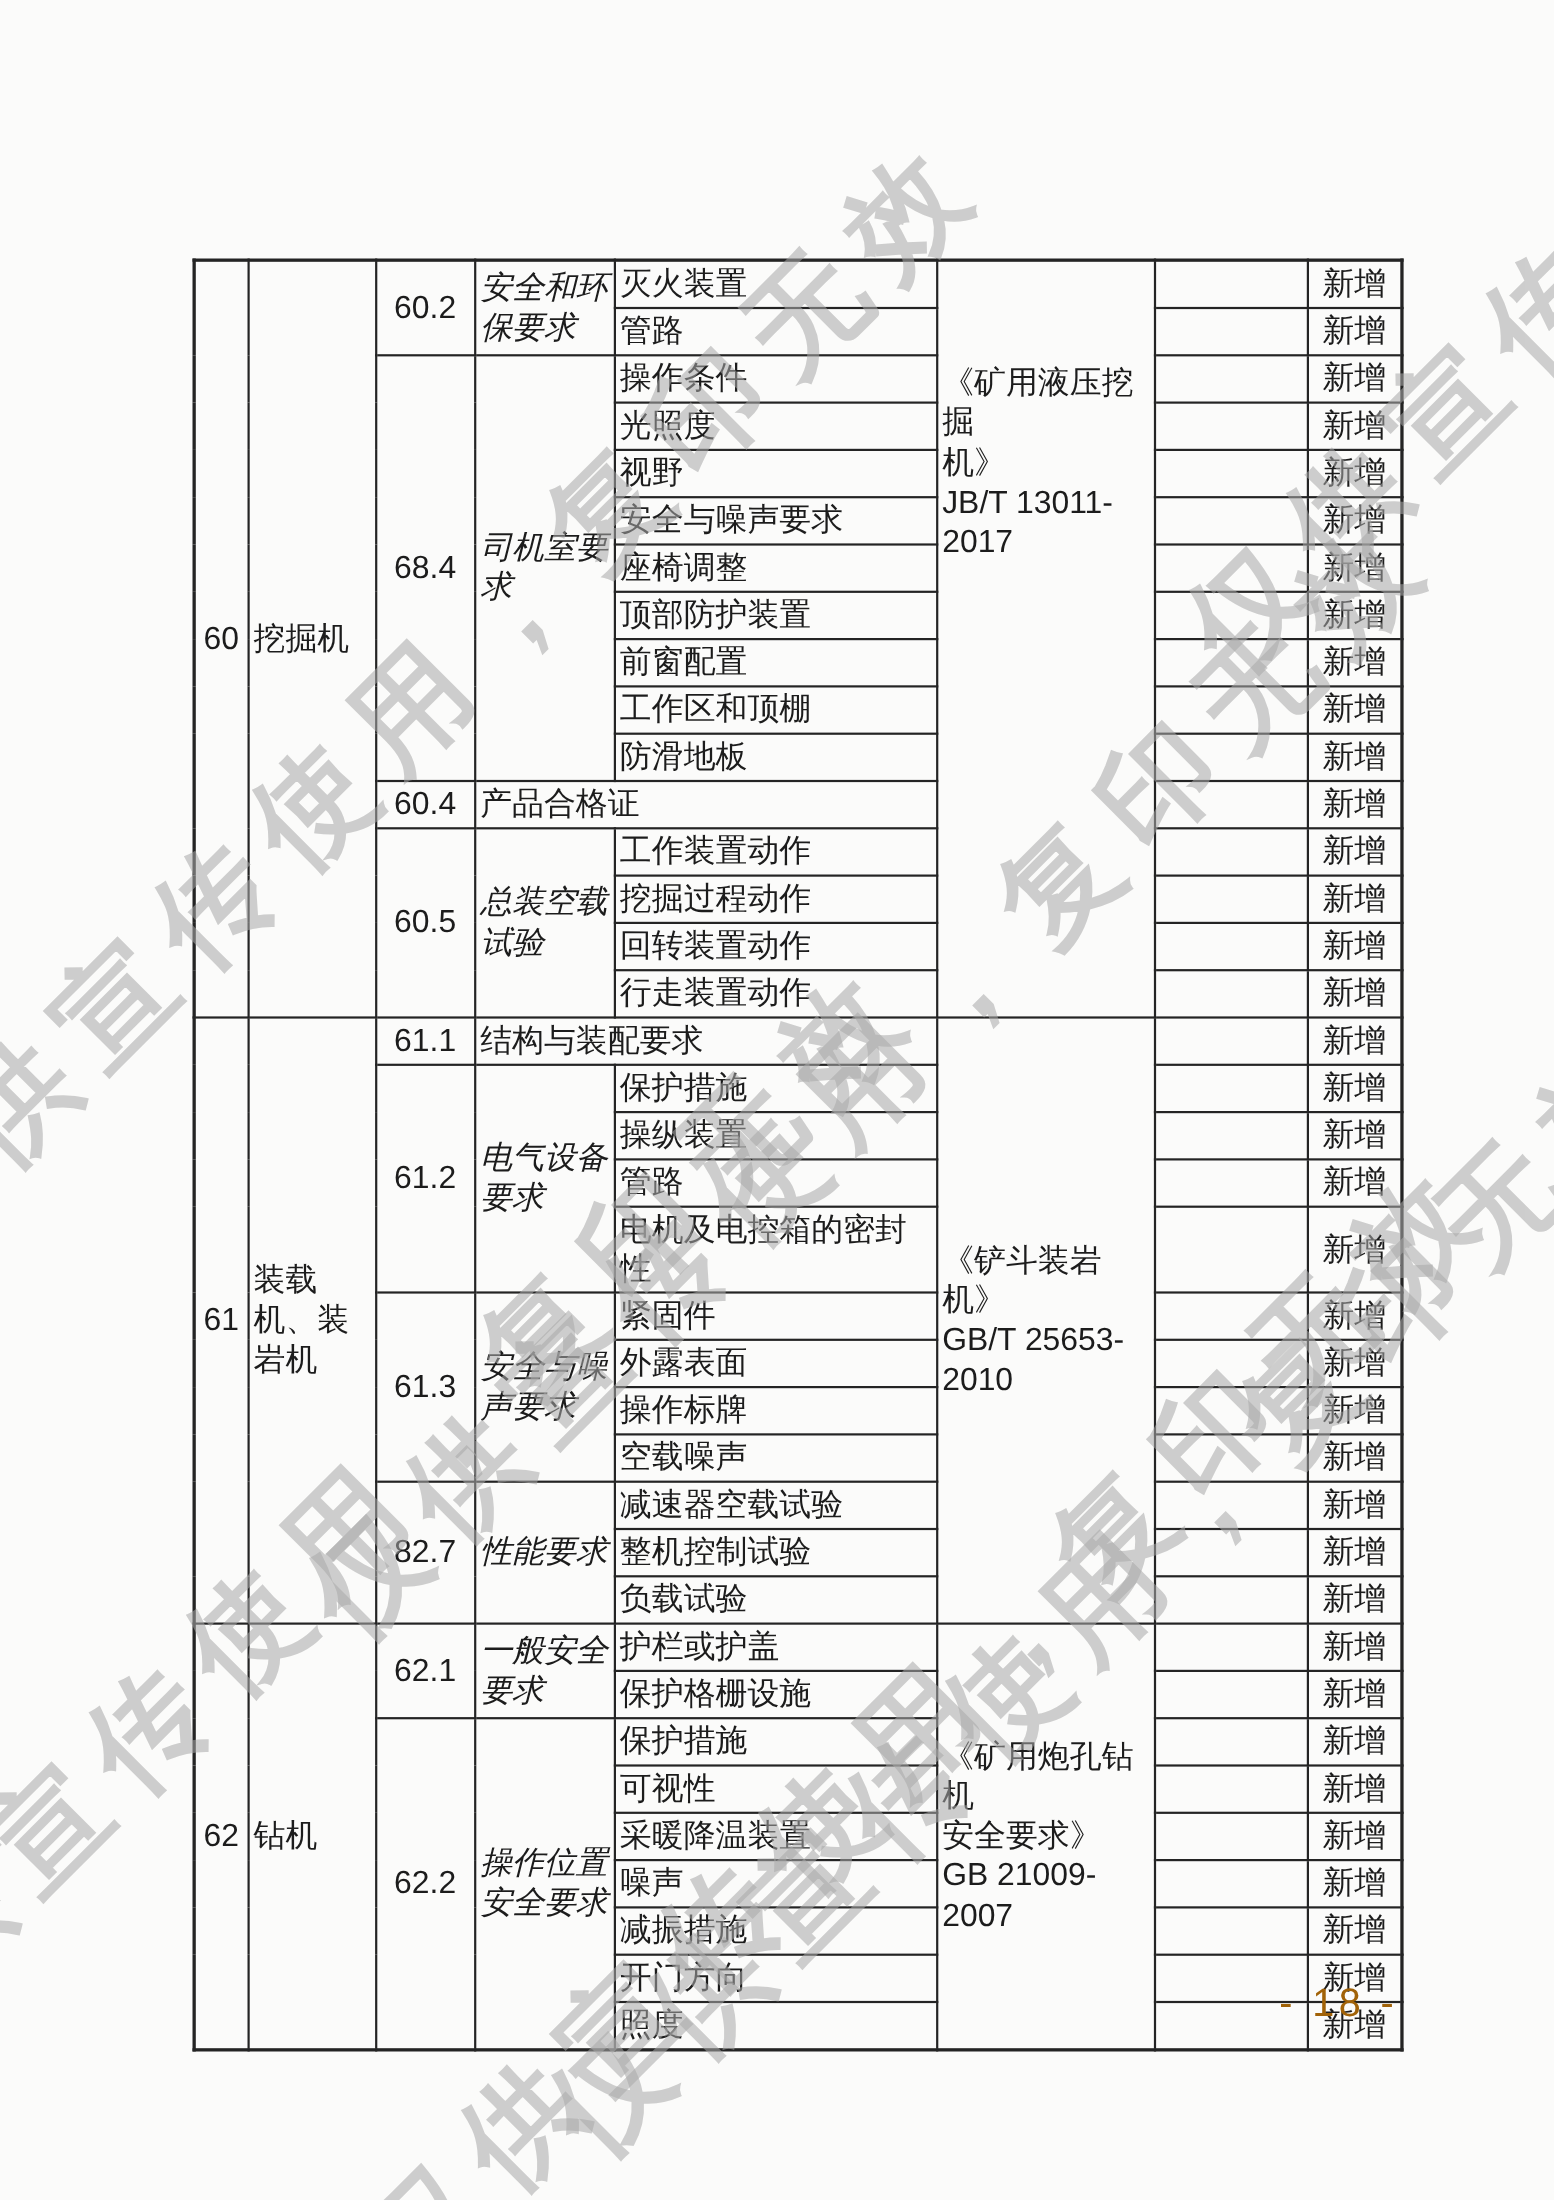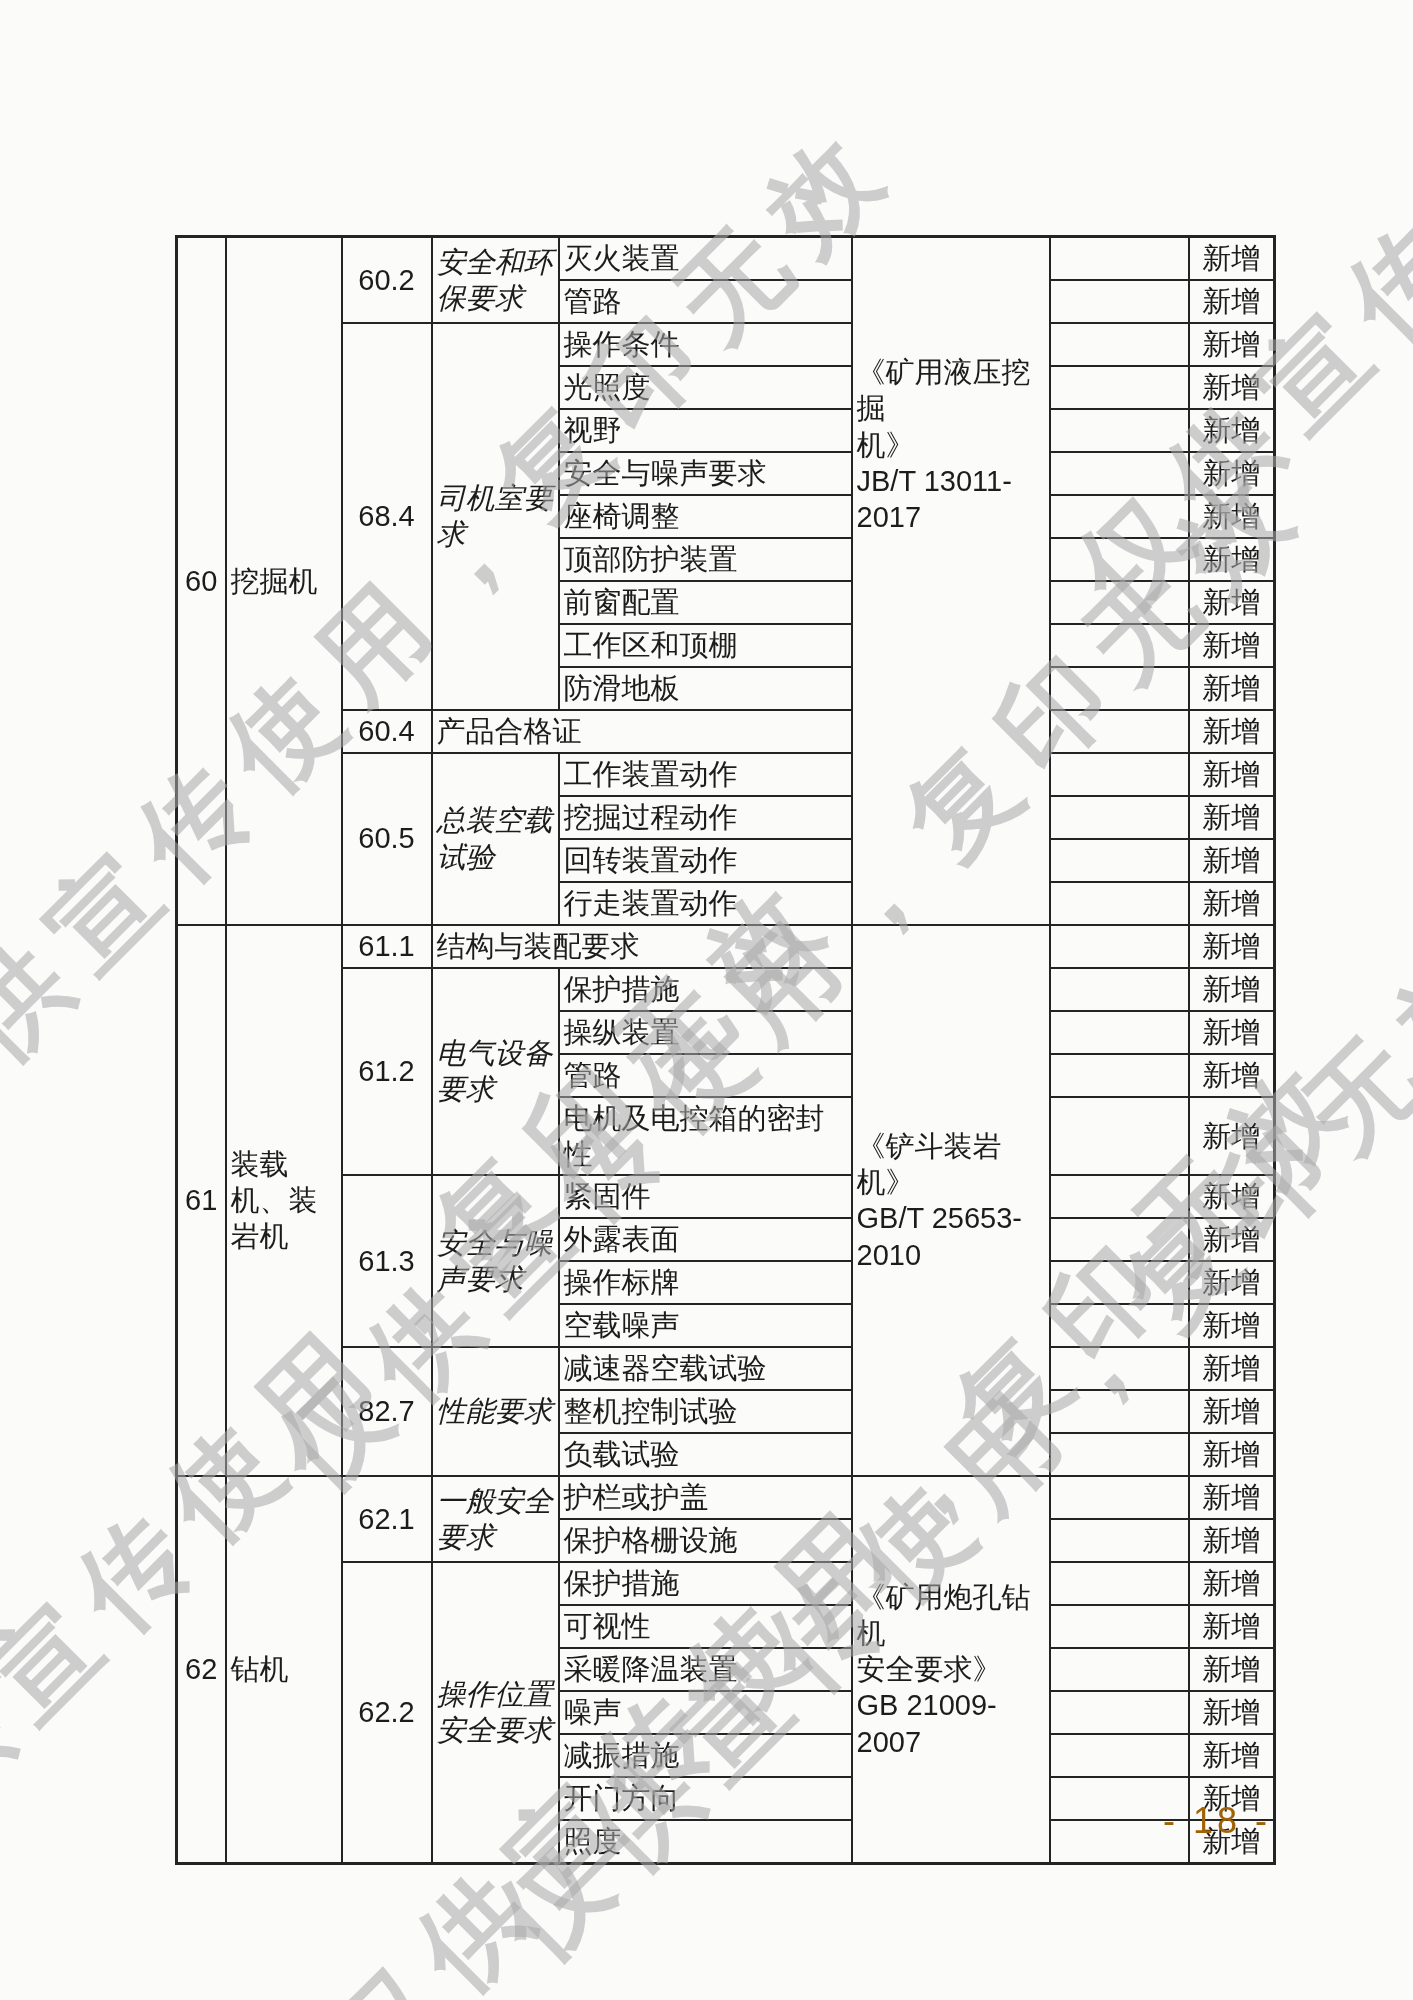--- a/index.html
+++ b/index.html
@@ -30,21 +30,21 @@
   td.c-cat{text-align:left;padding-left:7px;font-style:italic;}
   td.c-item{text-align:left;padding-left:10px;}
   td.c-merged{text-align:left;padding-left:10px;}
   td.c-std{
     text-align:left;padding-left:8px;
     font-size:28px;white-space:pre-line;line-height:1.3;
   }
   td.c-status{font-size:27px;}
   td.c-blank{background:transparent;}
   
-  tbody:first-of-type td.c-std{vertical-align:top;padding-top:116px;}
+  tbody:first-of-type td.c-std{vertical-align:top;padding-top:92px;}
   .wm{
     position:absolute;white-space:nowrap;
     font-size:105px;letter-spacing:22px;font-weight:600;
     color:#a9a9a9;opacity:0.55;
     transform:rotate(-45deg);transform-origin:0 50%;
     z-index:5;pointer-events:none;
   }
   .pageno{
     position:absolute;left:1163px;top:1800px;
     font-size:36px;letter-spacing:4px;color:#a16207;

